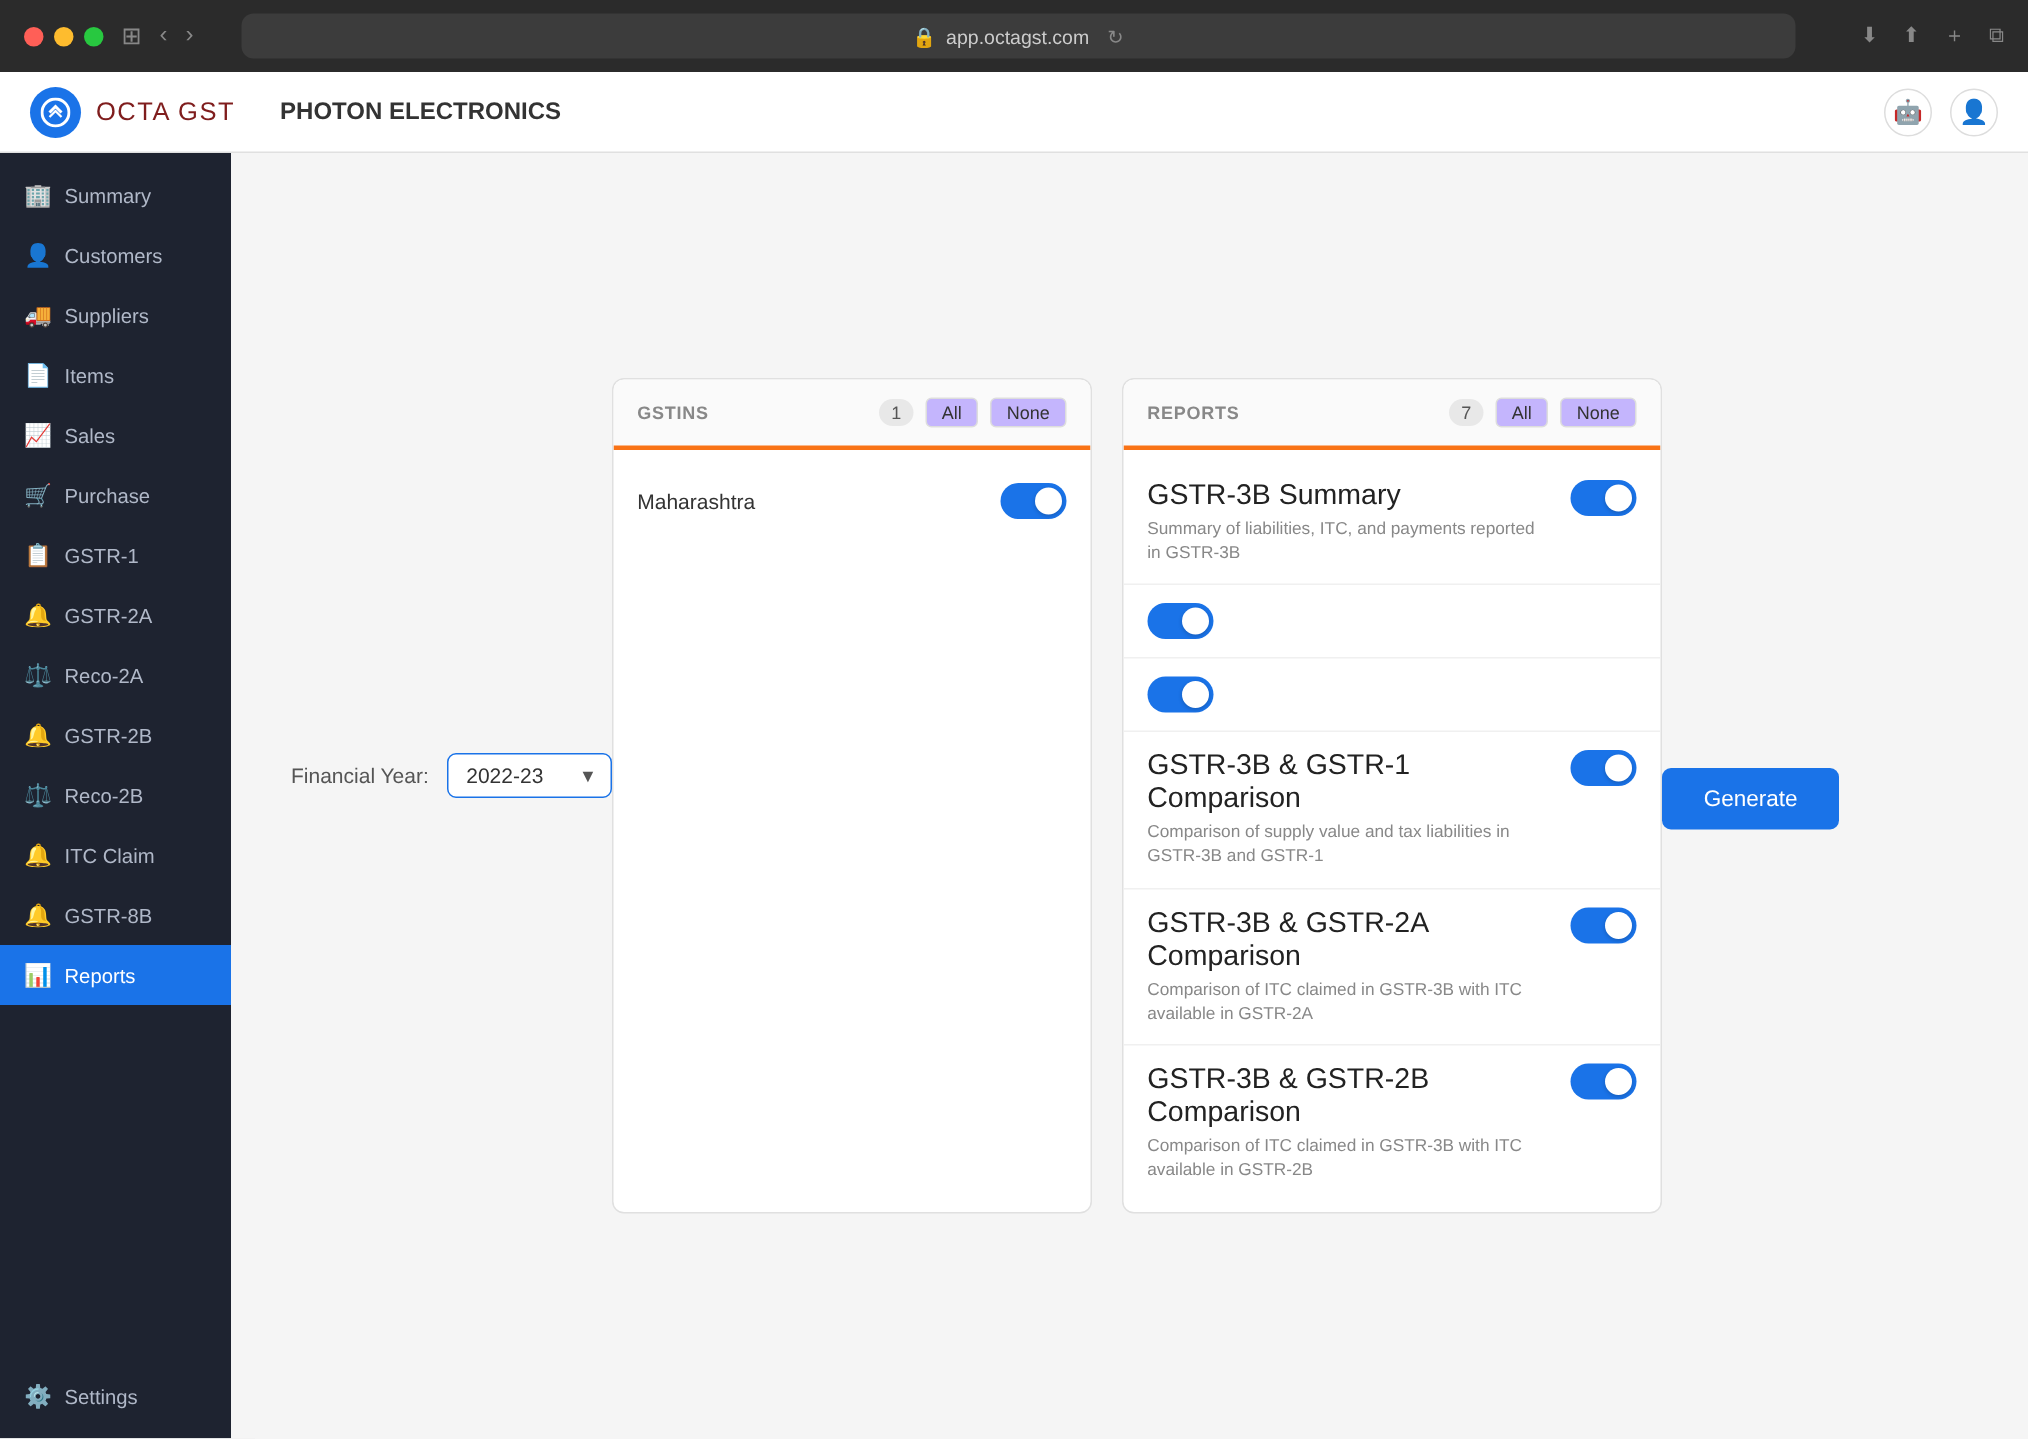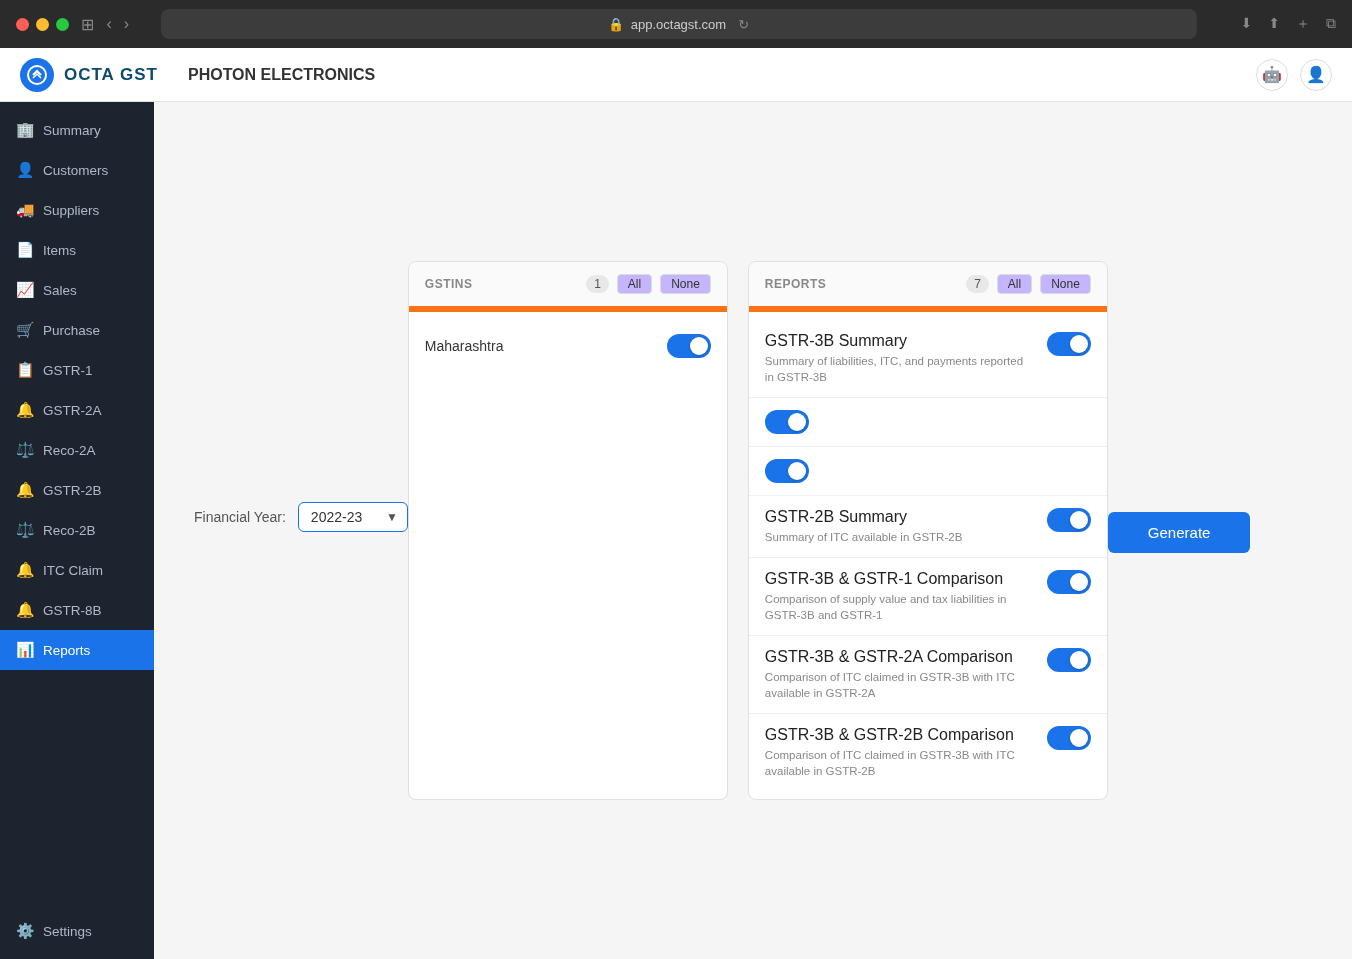--- a/index.html
+++ b/index.html
@@ -56,21 +56,21 @@
       justify-content: space-between;
     }
     .logo-area { display: flex; align-items: center; gap: 10px; }
     .logo-icon {
       width: 34px; height: 34px;
       background: #1a73e8;
       border-radius: 50%;
       display: flex; align-items: center; justify-content: center;
       color: white; font-size: 16px; font-weight: bold;
     }
-    .logo-text { font-size: 17px; font-weight: 700; color: #0c4a6e; letter-spacing: 1px; }
+    .logo-text { font-size: 17px; font-weight: 400; color: #7f1d1d; letter-spacing: 1px; }
     .company-name { font-size: 16px; font-weight: 600; color: #333; margin-left: 20px; }
     .top-bar-right { display: flex; gap: 12px; align-items: center; }
     .top-bar-icon-btn {
       width: 32px; height: 32px; border-radius: 50%; border: 1px solid #ddd;
       display: flex; align-items: center; justify-content: center;
       cursor: pointer; color: #555; font-size: 16px; background: white;
     }
 
     
     .main-content { display: flex; flex: 1; overflow: hidden; }
@@ -166,21 +166,21 @@
       display: flex;
       flex-direction: column;
     }
     .panel-gstins { width: 320px; flex-shrink: 0; }
     .panel-reports { flex: 1; }
 
     .panel-header {
       display: flex;
       align-items: center;
       padding: 12px 16px;
-      border-bottom: 6px solid #f97316;
+      border-bottom: 3px solid #f97316;
       background: #fafafa;
       gap: 8px;
     }
     .panel-title {
       font-size: 12px;
       font-weight: 600;
       color: #888;
       letter-spacing: 0.5px;
       flex: 1;
     }
@@ -240,30 +240,30 @@
     .report-row {
       display: flex;
       align-items: flex-start;
       justify-content: space-between;
       padding: 12px 16px;
       border-bottom: 1px solid #f0f0f0;
       gap: 12px;
     }
     .report-row:last-child { border-bottom: none; }
     .report-info { flex: 1; }
-    .report-name { font-size: 16px; font-weight: 500; color: #222; margin-bottom: 3px; }
+    .report-name { font-size: 19px; font-weight: 500; color: #222; margin-bottom: 3px; }
     .report-desc { font-size: 11.5px; color: #888; line-height: 1.4; }
 
     
     .generate-btn {
       background: #1a73e8;
       color: #fff;
       border: none;
       border-radius: 6px;
-      padding: 12px 40px;
+      padding: 12px 28px;
       font-size: 15px;
       font-weight: 500;
       cursor: pointer;
       margin-top: 4px;
     }
   </style>
 </head>
 <body>
 
 <div class="browser-chrome">
@@ -422,27 +422,20 @@
                 <div class="toggle"></div>
               </div>
               <div class="report-row">
                 <div class="toggle"></div>
               </div>
               <div class="report-row">
                 <div class="toggle"></div>
               </div>
               <div class="report-row">
                 <div class="report-info">
-                  <div class="report-name">GSTR-2B Summary</div>
-                  <div class="report-desc">Summary of ITC available in GSTR-2B</div>
-                </div>
-                <div class="toggle"></div>
-              </div>
-              <div class="report-row">
-                <div class="report-info">
                   <div class="report-name">GSTR-3B &amp; GSTR-1 Comparison</div>
                   <div class="report-desc">Comparison of supply value and tax liabilities in GSTR-3B and GSTR-1</div>
                 </div>
                 <div class="toggle"></div>
               </div>
               <div class="report-row">
                 <div class="report-info">
                   <div class="report-name">GSTR-3B &amp; GSTR-2A Comparison</div>
                   <div class="report-desc">Comparison of ITC claimed in GSTR-3B with ITC available in GSTR-2A</div>
                 </div>

